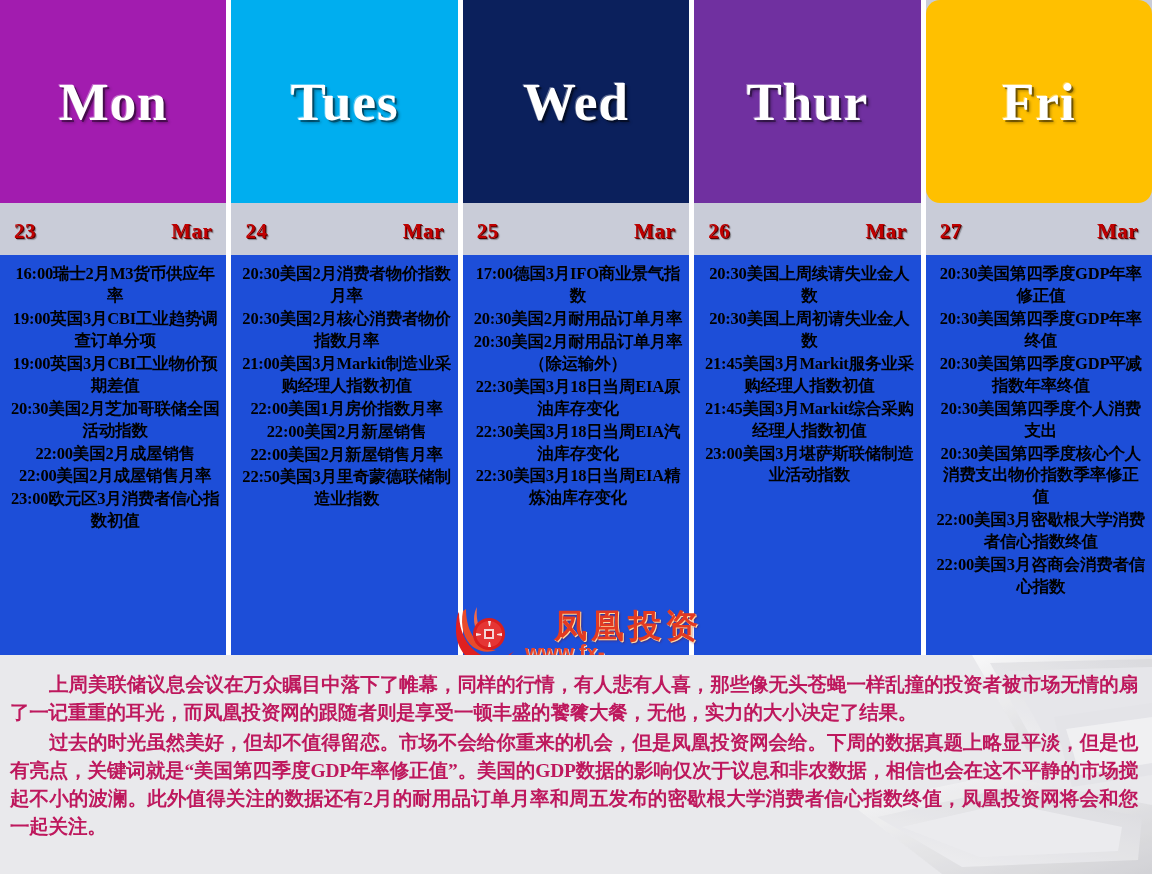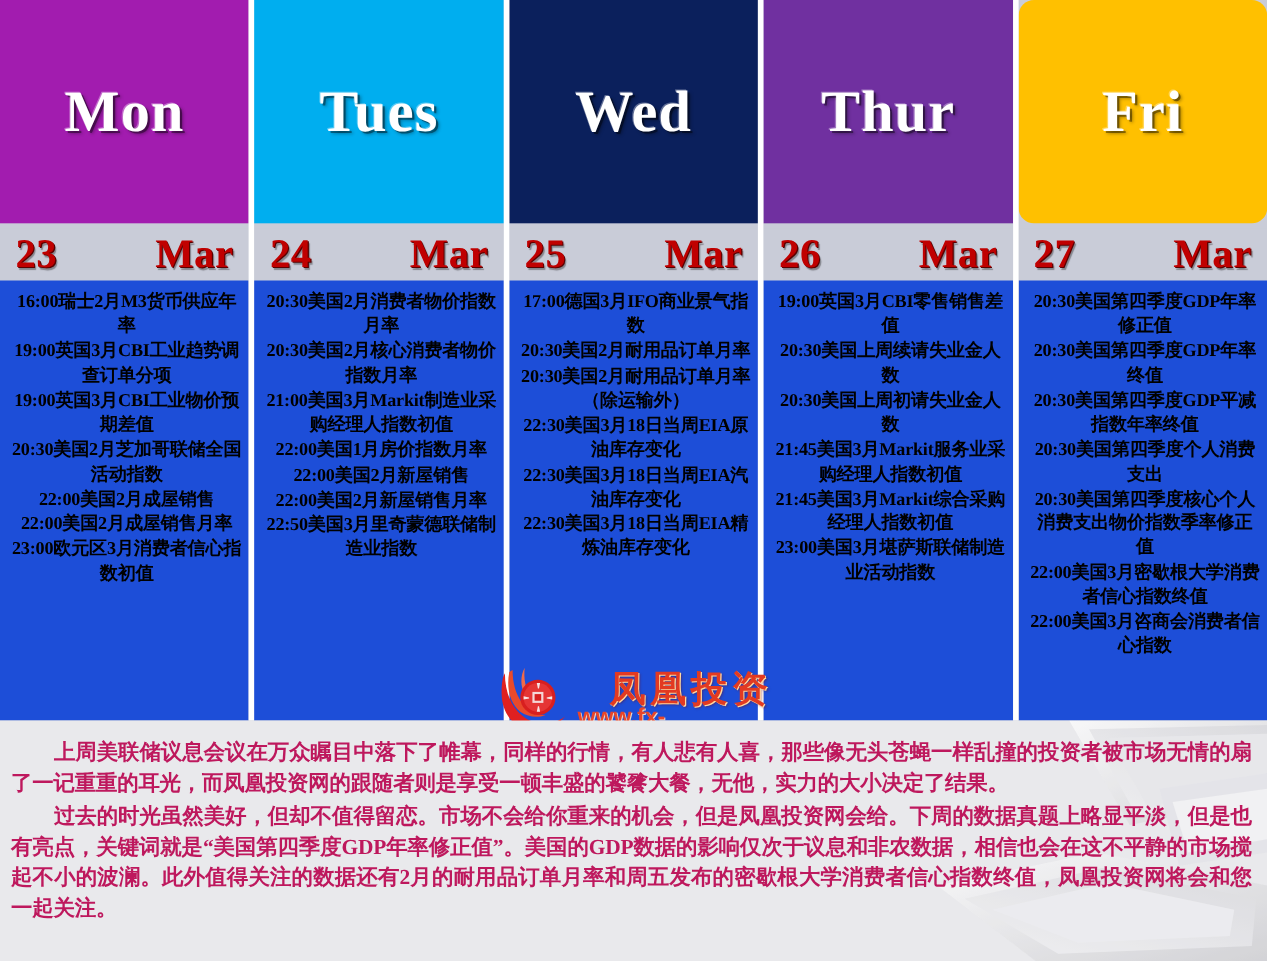--- a/index.html
+++ b/index.html
@@ -37,21 +37,21 @@
   .daterow{
     height:47px;
     background:#c9ccd8;
     display:flex;align-items:center;justify-content:space-between;
     padding:0 14px 0 14px;
     box-sizing:border-box;
     margin-top:5px;
   }
   .dnum,.dmon{
     color:#c00000;
-    font-size:37px;font-weight:bold;
+    font-size:21px;font-weight:bold;
     text-shadow:1px 1px 0 #5a0000, 2px 2px 1px rgba(0,0,0,.35);
     letter-spacing:0.5px;
     text-align:center;
   }
   .events{
     flex:1 1 auto;
     background:#1d4ed8;
     padding:8px 6px 6px 10px;
     box-sizing:border-box;
     overflow:hidden;
@@ -169,21 +169,20 @@
           <div class="evt">22:30美国3月18日当周EIA精炼油库存变化</div>
         </div>
       </div>
       <div class="col">
         <div class="daybar" style="background: rgb(112, 48, 160);">Thur</div>
         <div class="daterow">
           <span class="dnum">26</span>
           <span class="dmon">Mar</span>
         </div>
         <div class="events">
-          <div class="evt">19:00英国3月CBI零售销售差值</div>
           <div class="evt">20:30美国上周续请失业金人数</div>
           <div class="evt">20:30美国上周初请失业金人数</div>
           <div class="evt">21:45美国3月Markit服务业采购经理人指数初值</div>
           <div class="evt">21:45美国3月Markit综合采购经理人指数初值</div>
           <div class="evt">23:00美国3月堪萨斯联储制造业活动指数</div>
         </div>
       </div>
       <div class="col">
         <div class="daybar" style="background: rgb(255, 192, 0); border-radius: 14px;">Fri</div>
         <div class="daterow">

